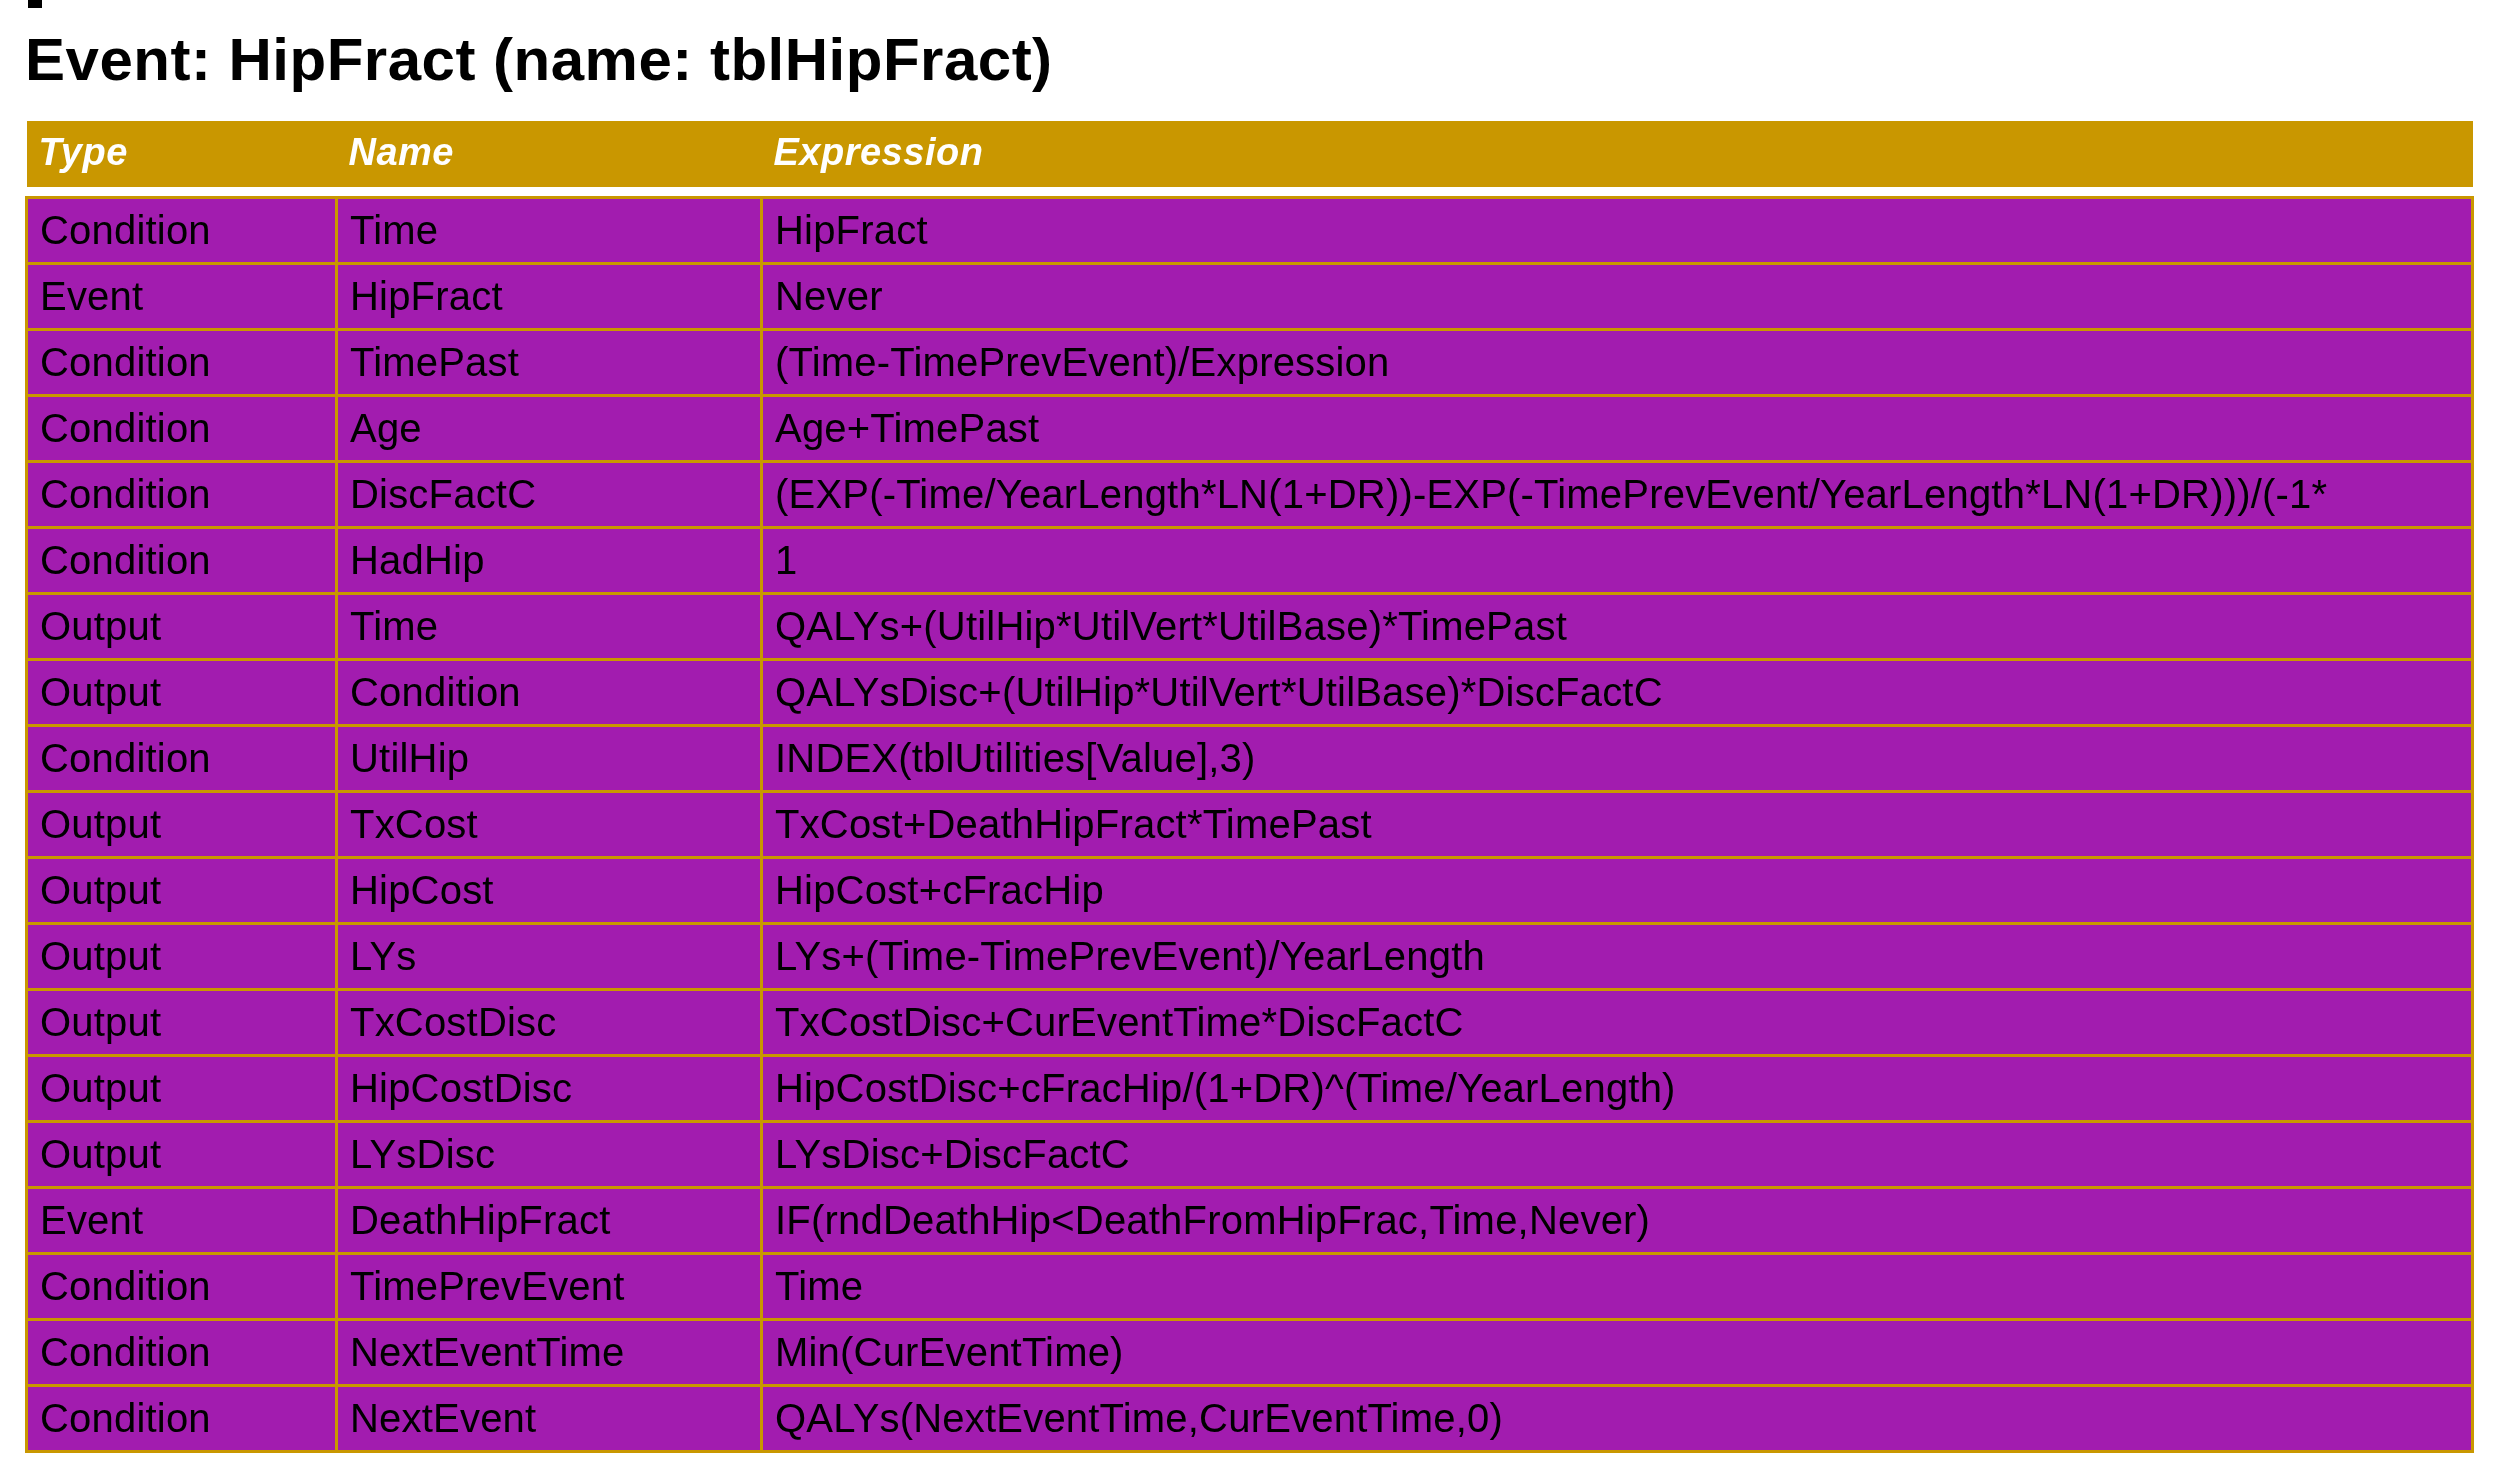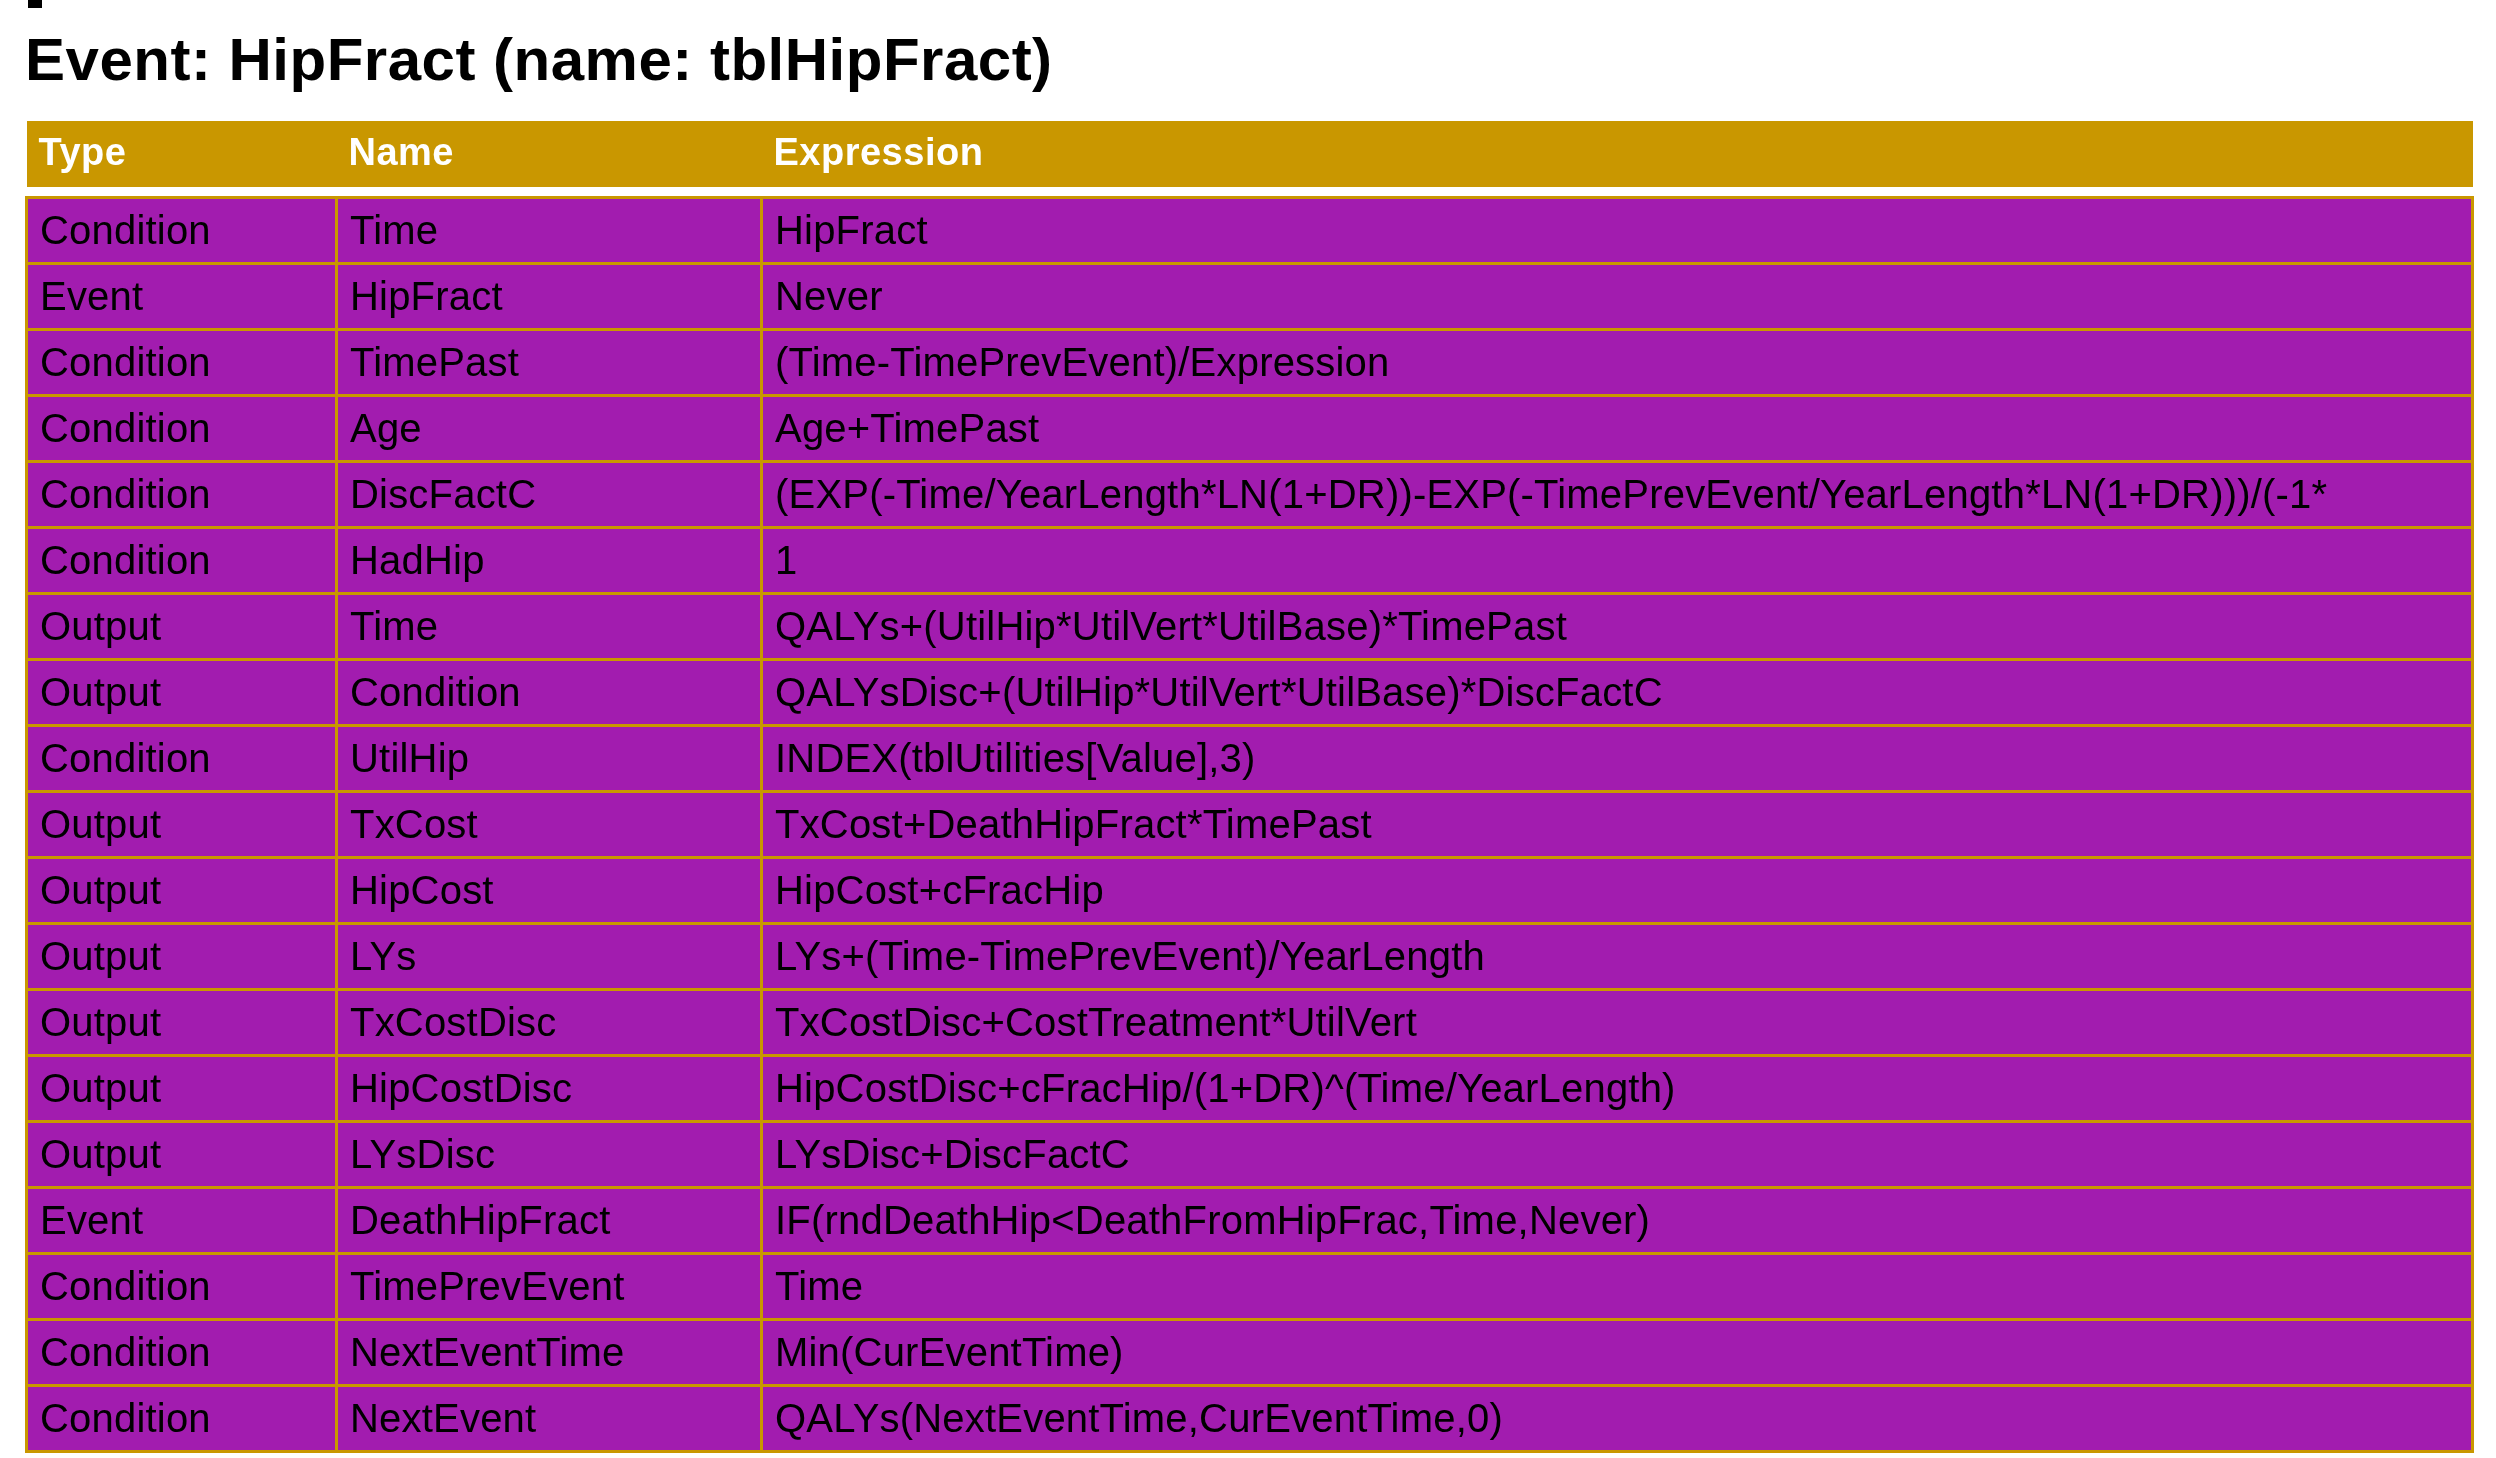--- a/index.html
+++ b/index.html
@@ -48,20 +48,21 @@
     height: 66px;
     font-size: 38px;
     font-weight: bold;
     text-align: left;
     padding: 0 0 4px 12px;
     letter-spacing: 0.5px;
     border: none;
     white-space: nowrap;
     overflow: hidden;
     vertical-align: middle;
+    font-style: italic;
   }
   tr.spacer-row td {
     height: 10px;
     border: none;
     background: #ffffff;
     padding: 0;
   }
   tbody tr.data-row td {
     height: 66px;
     border: 3px solid var(--gold);
@@ -156,21 +157,21 @@
         <td>HipCost+cFracHip</td>
       </tr>
       <tr class="data-row">
         <td>Output</td>
         <td>LYs</td>
         <td>LYs+(Time-TimePrevEvent)/YearLength</td>
       </tr>
       <tr class="data-row">
         <td>Output</td>
         <td>TxCostDisc</td>
-        <td>TxCostDisc+CostTreatment*UtilVert</td>
+        <td>TxCostDisc+CurEventTime*DiscFactC</td>
       </tr>
       <tr class="data-row">
         <td>Output</td>
         <td>HipCostDisc</td>
         <td>HipCostDisc+cFracHip/(1+DR)^(Time/YearLength)</td>
       </tr>
       <tr class="data-row">
         <td>Output</td>
         <td>LYsDisc</td>
         <td>LYsDisc+DiscFactC</td>

